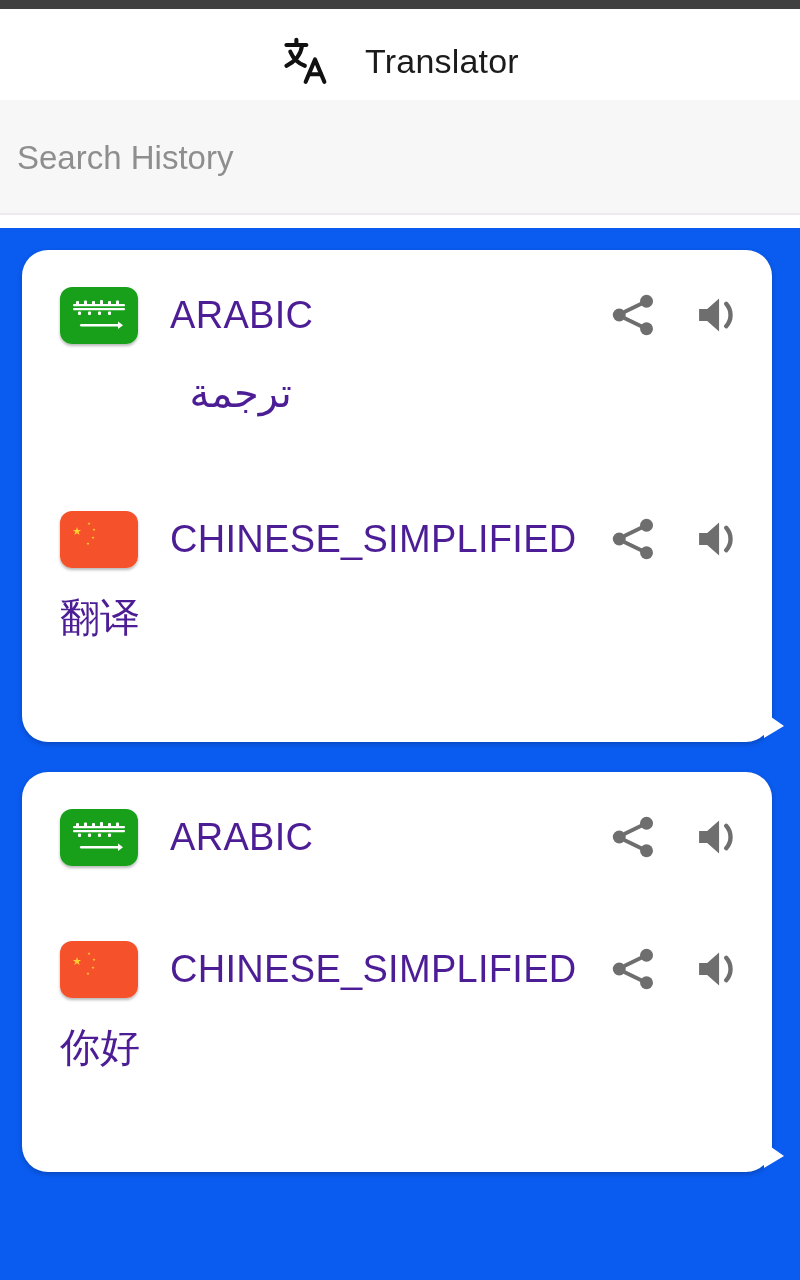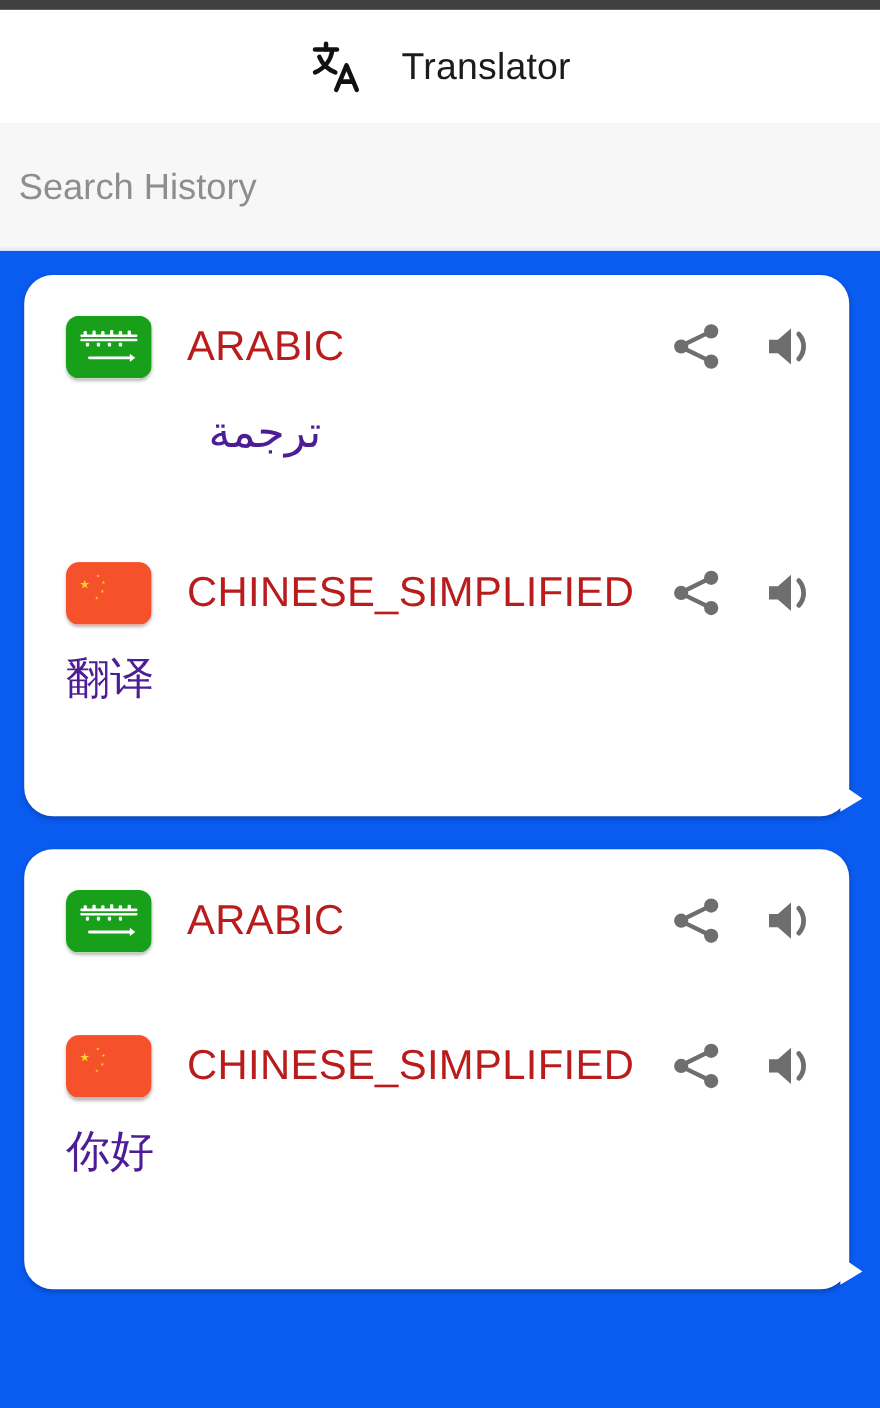--- a/index.html
+++ b/index.html
@@ -78,21 +78,21 @@
     top: 112px;
     left: 0;
     width: 800px;
     height: 1px;
     background: #e2e2e2;
   }
 
   
   .search-wrap {
     position: absolute;
-    top: 112px;
+    top: 100px;
     left: 0;
     width: 800px;
     height: 115px;
     background: #f7f7f7;
     box-sizing: border-box;
     display: flex;
     align-items: center;
   }
   .search-input {
     border: 0;
@@ -169,21 +169,21 @@
     flex: 0 0 auto;
     position: relative;
     overflow: hidden;
     box-shadow: 0 2px 3px rgba(0,0,0,0.28);
   }
   .flag svg { display: block; width: 100%; height: 100%; }
 
   .lang-name {
     margin-left: 32px;
     font-size: 38px;
-    color: #b91c1c;
+    color: #4c1d95;
     letter-spacing: .3px;
     white-space: nowrap;
     line-height: 1;
     flex: 0 1 auto;
   }
   .head-actions {
     margin-left: auto;
     display: flex;
     align-items: center;
     gap: 34px;

